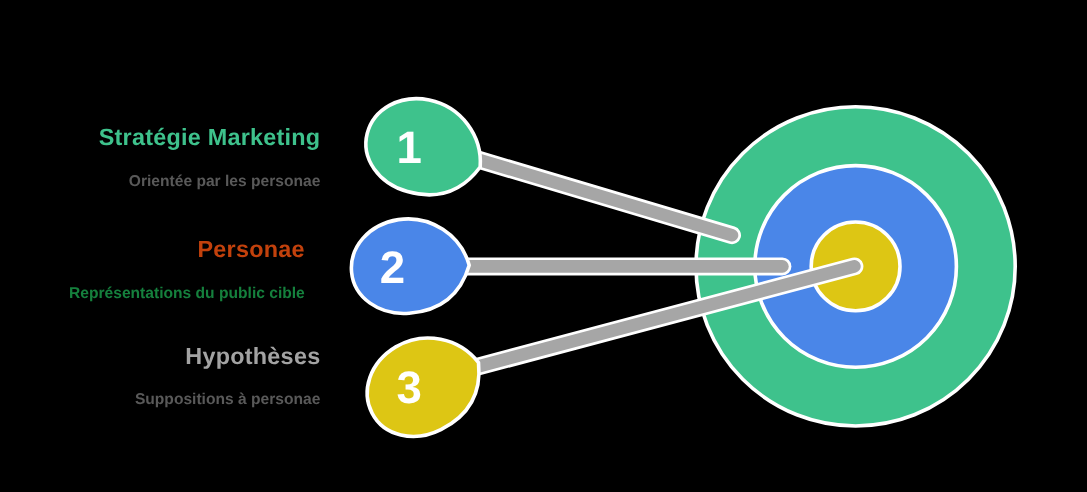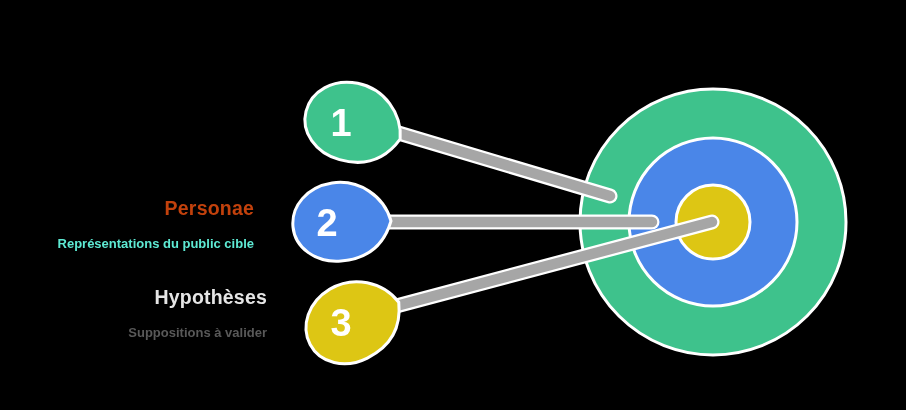--- a/index.html
+++ b/index.html
@@ -80,24 +80,28 @@
       <use href="#blob" transform="translate(303,281) rotate(-22,47,42)" fill="#ddc614"></use>
     </g>
 
     <g text-anchor="middle">
       <text class="marker-number" x="341" y="136">1</text>
       <text class="marker-number" x="327" y="236">2</text>
       <text class="marker-number" x="341" y="336">3</text>
     </g>
   </svg>
 
+  <div class="label-group" id="group-1">
+    <div class="label-title" style="color: rgb(62, 194, 140);">Stratégie Marketing</div>
+    <div class="label-subtitle" style="color: rgb(89, 89, 89);">Orientée par les personae</div>
+  </div>
 
   <div class="label-group" id="group-2">
     <div class="label-title" style="color: #c2410c;">Personae</div>
-    <div class="label-subtitle" style="color: #5eead4;">Représentations du public cible</div>
+    <div class="label-subtitle" style="color: #15803d;">Représentations du public cible</div>
   </div>
 
   <div class="label-group" id="group-3">
-    <div class="label-title" style="color: #e5e5e5;">Hypothèses</div>
-    <div class="label-subtitle" style="color: rgb(89, 89, 89);">Suppositions à valider</div>
+    <div class="label-title" style="color: #a3a3a3;">Hypothèses</div>
+    <div class="label-subtitle" style="color: rgb(89, 89, 89);">Suppositions à personae</div>
   </div>
 
 </div>
 
 </body></html>

